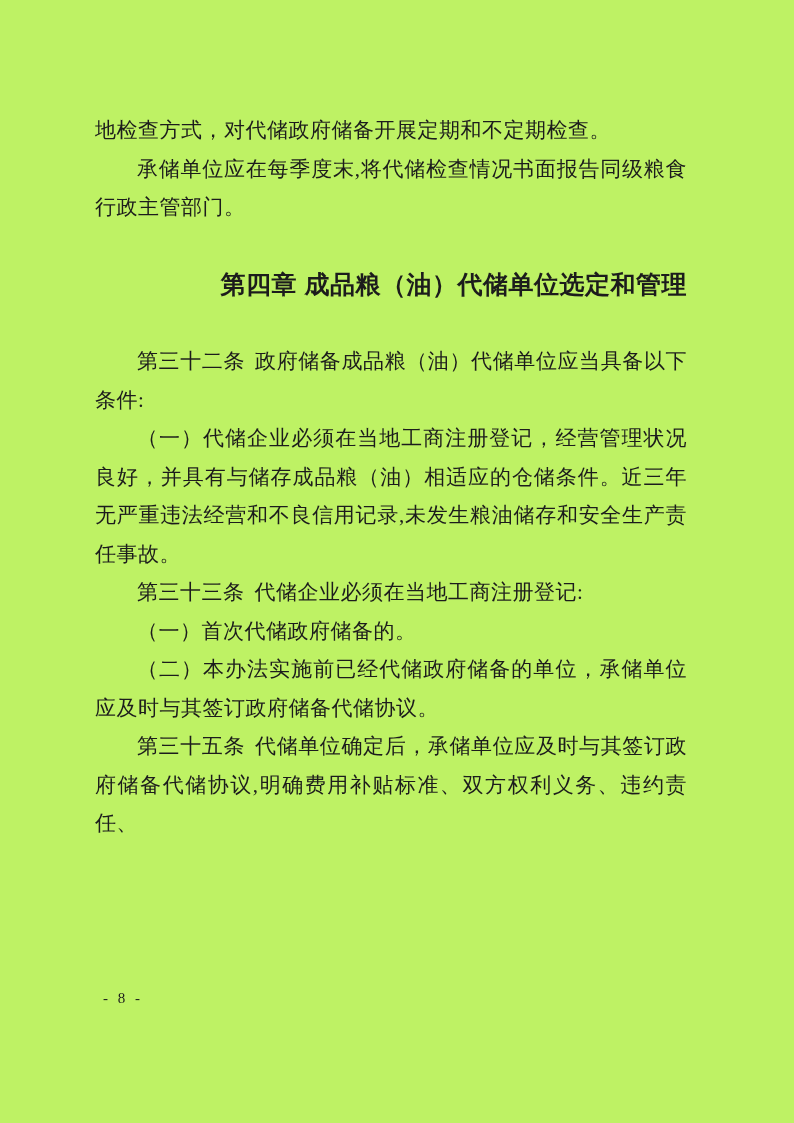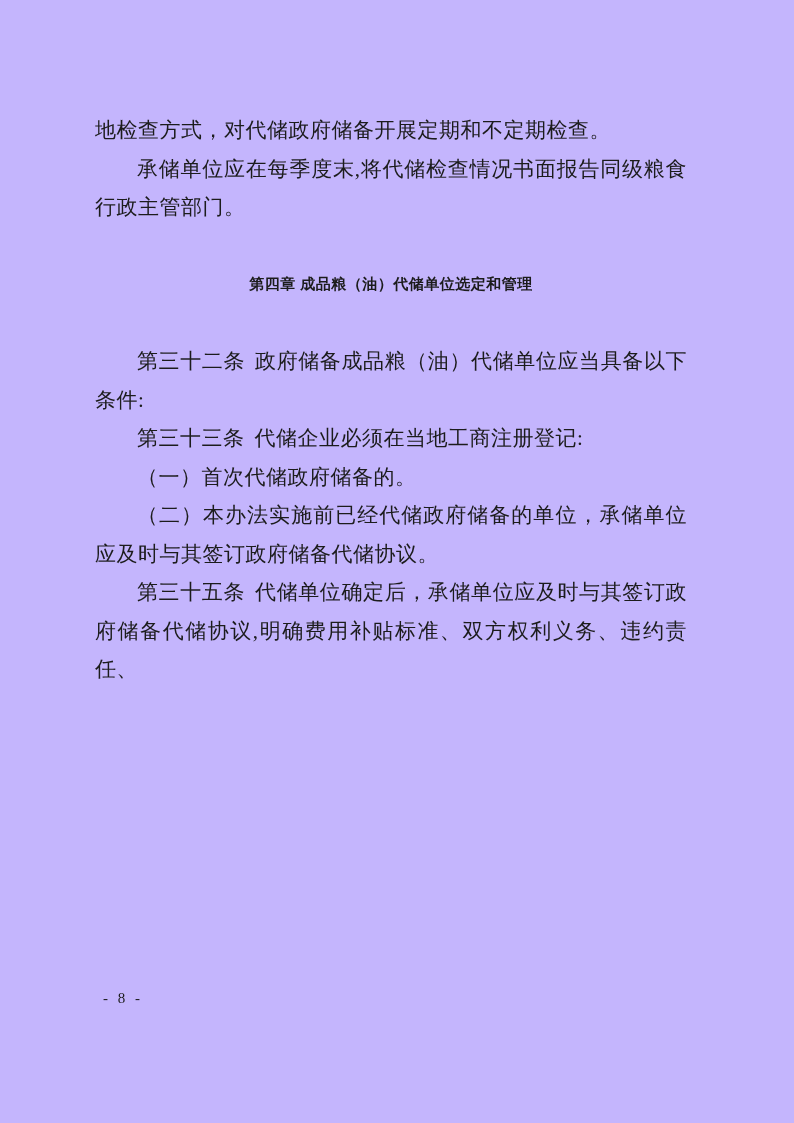--- a/index.html
+++ b/index.html
@@ -1,20 +1,20 @@
 <!DOCTYPE html>
 <html><head>
 <meta charset="utf-8">
 <style>
   html, body { margin: 0; padding: 0; }
   .page {
     position: relative;
     width: 794px;
     height: 1123px;
-    background: #c4b5fd;
+    background: #bef264;
     overflow: hidden;
     font-family: "Liberation Serif", "DejaVu Serif", serif;
     color: #1c1c1c;
   }
   .content {
     position: absolute;
     left: 95px;
     top: 111px;
     width: 592px;
   }
@@ -30,23 +30,23 @@
   .lead {
     font-family: "Liberation Sans", "DejaVu Sans", sans-serif;
     font-weight: normal;
     margin-right: 10px;
   }
   .lead:empty { display: none; margin: 0; }
   .chapter-heading {
     margin: 38.5px 0;
     font-family: "Liberation Sans", "DejaVu Sans", sans-serif;
     font-weight: bold;
-    font-size: 15px;
+    font-size: 25px;
     line-height: 38.5px;
-    text-align: center;
+    text-align: right;
     letter-spacing: 0.5px;
   }
   .page-number {
     position: absolute;
     left: 103px;
     top: 988px;
     font-size: 15px;
     line-height: 20px;
     letter-spacing: 3px;
     color: #1c1c1c;
@@ -59,20 +59,21 @@
   <div class="content">
 
     <p class="body-para"><span>地检查方式，对代储政府储备开展定期和不定期检查。</span></p>
 
     <p class="body-para indent"><span>承储单位应在每季度末,将代储检查情况书面报告同级粮食行政主管部门。</span></p>
 
     <h2 class="chapter-heading">第四章 成品粮（油）代储单位选定和管理</h2>
 
     <p class="body-para indent"><span class="lead">第三十二条</span><span>政府储备成品粮（油）代储单位应当具备以下条件:</span></p>
 
+    <p class="body-para indent"><span>（一）代储企业必须在当地工商注册登记，经营管理状况良好，并具有与储存成品粮（油）相适应的仓储条件。近三年无严重违法经营和不良信用记录,未发生粮油储存和安全生产责任事故。</span></p>
 
 
     <p class="body-para indent"><span class="lead">第三十三条</span><span>代储企业必须在当地工商注册登记:</span></p>
 
     <p class="body-para indent"><span>（一）首次代储政府储备的。</span></p>
 
     <p class="body-para indent"><span>（二）本办法实施前已经代储政府储备的单位，承储单位应及时与其签订政府储备代储协议。</span></p>
 
 
     <p class="body-para indent"><span class="lead">第三十五条</span><span>代储单位确定后，承储单位应及时与其签订政府储备代储协议,明确费用补贴标准、双方权利义务、违约责任、</span></p>

